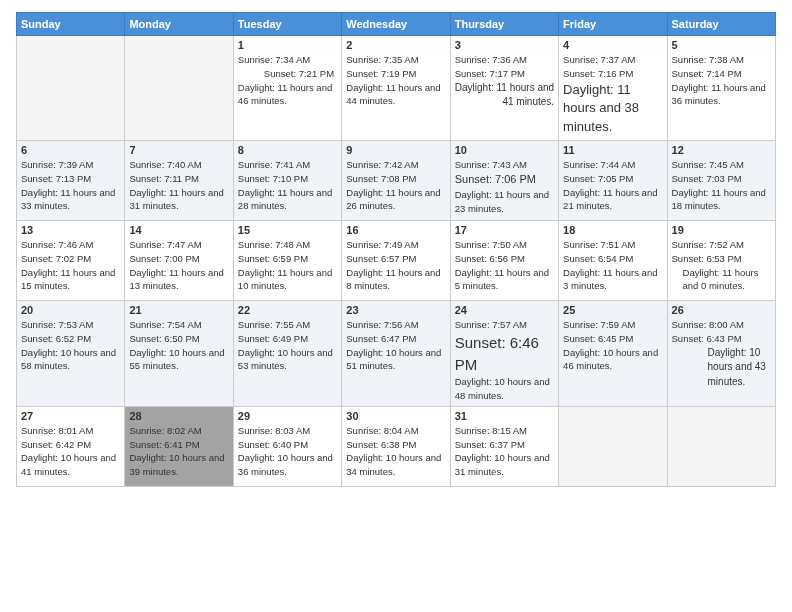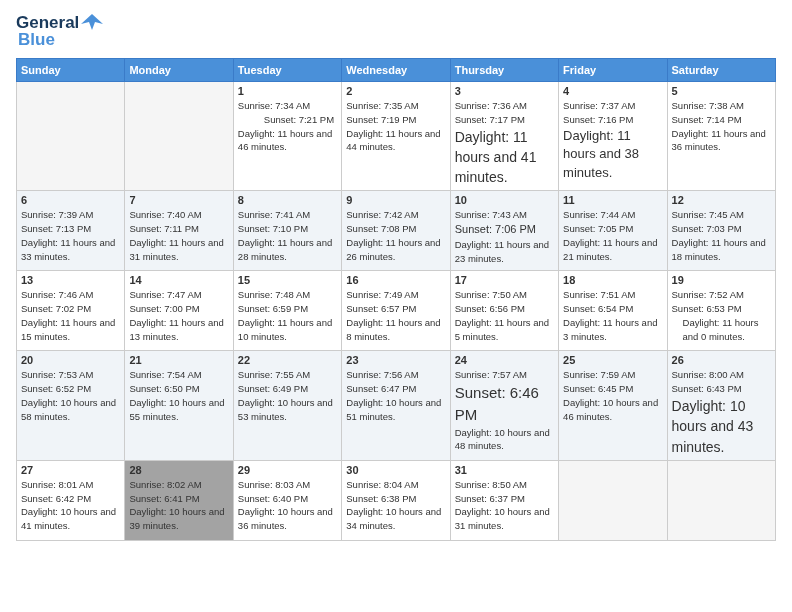--- a/index.html
+++ b/index.html
@@ -73,35 +73,20 @@
       background: #fff;
     }
     tr:nth-child(even) td:not(.empty) {
       background: #f7f9fc;
     }
   </style>
 </head>
 <body>
 
 <div class="container">
-  <div class="header">
-    <div class="logo">
-      <div style="display:flex; align-items:center; gap:2px;">
-        <span style="font-size:17px; font-weight:bold; color:#1a3a5c;">General</span>
-        <svg width="22" height="22" viewBox="0 0 22 22">
-          <polygon points="11,2 22,12 14,10 11,18 8,10 0,12" fill="#4a90d9"></polygon>
-        </svg>
-      </div>
-      <span style="font-size:17px; font-weight:bold; color:#4a90d9; margin-top:-4px; margin-left:2px;">Blue</span>
-    </div>
-    <div class="title-section">
-      <div class="month-title"></div>
-      <div class="subtitle"></div>
-    </div>
-  </div>
 
   <table>
     <thead>
       <tr>
       <th>Sunday</th>
           <th>Monday</th>
           <th>Tuesday</th>
           <th>Wednesday</th>
           <th>Thursday</th>
           <th>Friday</th>
@@ -121,21 +106,21 @@
           <td style="background: rgb(255, 255, 255);">
             <span class="day-num">2</span>
             <div style="font-size: 9.5px; line-height: 1.45;">Sunrise: 7:35 AM</div>
             <div style="font-size: 9.5px; line-height: 1.45;">Sunset: 7:19 PM</div>
             <div style="font-size: 9.5px; line-height: 1.45;">Daylight: 11 hours and 44 minutes.</div>
           </td>
           <td style="background: rgb(255, 255, 255);">
             <span class="day-num">3</span>
             <div style="font-size: 9.5px; line-height: 1.45;">Sunrise: 7:36 AM</div>
             <div style="font-size: 9.5px; line-height: 1.45;">Sunset: 7:17 PM</div>
-            <div style="font-size: 14px; line-height: 1.45;">Daylight: 11 hours and 41 minutes.</div>
+            <div style="font-size: 10px; line-height: 1.45; text-align: right;">Daylight: 11 hours and 41 minutes.</div>
           </td>
           <td style="background: rgb(255, 255, 255);">
             <span class="day-num">4</span>
             <div style="font-size: 9.5px; line-height: 1.45;">Sunrise: 7:37 AM</div>
             <div style="font-size: 9.5px; line-height: 1.45;">Sunset: 7:16 PM</div>
             <div style="font-size: 13px; line-height: 1.45;">Daylight: 11 hours and 38 minutes.</div>
           </td>
           <td style="background: rgb(255, 255, 255);">
             <span class="day-num">5</span>
             <div style="font-size: 9.5px; line-height: 1.45;">Sunrise: 7:38 AM</div>
@@ -265,21 +250,21 @@
           <td style="background: rgb(240, 244, 248);">
             <span class="day-num">25</span>
             <div style="font-size: 9.5px; line-height: 1.45;">Sunrise: 7:59 AM</div>
             <div style="font-size: 9.5px; line-height: 1.45;">Sunset: 6:45 PM</div>
             <div style="font-size: 9.5px; line-height: 1.45;">Daylight: 10 hours and 46 minutes.</div>
           </td>
           <td style="background: rgb(240, 244, 248);">
             <span class="day-num">26</span>
             <div style="font-size: 9.5px; line-height: 1.45;">Sunrise: 8:00 AM</div>
             <div style="font-size: 9.5px; line-height: 1.45;">Sunset: 6:43 PM</div>
-            <div style="font-size: 14px; line-height: 1.45;">Daylight: 10 hours and 43 minutes.</div>
+            <div style="font-size: 10px; line-height: 1.45; margin-left: 36px;">Daylight: 10 hours and 43 minutes.</div>
           </td>
         </tr>
         <tr>
           <td style="background: rgb(255, 255, 255);">
             <span class="day-num">27</span>
             <div style="font-size: 9.5px; line-height: 1.45;">Sunrise: 8:01 AM</div>
             <div style="font-size: 9.5px; line-height: 1.45;">Sunset: 6:42 PM</div>
             <div style="font-size: 9.5px; line-height: 1.45;">Daylight: 10 hours and 41 minutes.</div>
           </td>
           <td style="background: #a3a3a3; margin-top: 31px;">
@@ -295,21 +280,21 @@
             <div style="font-size: 9.5px; line-height: 1.45;">Daylight: 10 hours and 36 minutes.</div>
           </td>
           <td style="background: rgb(255, 255, 255);">
             <span class="day-num">30</span>
             <div style="font-size: 9.5px; line-height: 1.45;">Sunrise: 8:04 AM</div>
             <div style="font-size: 9.5px; line-height: 1.45;">Sunset: 6:38 PM</div>
             <div style="font-size: 9.5px; line-height: 1.45;">Daylight: 10 hours and 34 minutes.</div>
           </td>
           <td style="background: rgb(255, 255, 255);">
             <span class="day-num">31</span>
-            <div style="font-size: 9.5px; line-height: 1.45;">Sunrise: 8:50 AM</div>
+            <div style="font-size: 9.5px; line-height: 1.45;">Sunrise: 8:15 AM</div>
             <div style="font-size: 9.5px; line-height: 1.45;">Sunset: 6:37 PM</div>
             <div style="font-size: 9.5px; line-height: 1.45;">Daylight: 10 hours and 31 minutes.</div>
           </td>
           <td class="empty"></td>
           <td class="empty"></td>
         </tr>
       </tbody>
   </table>
 </div>
 

